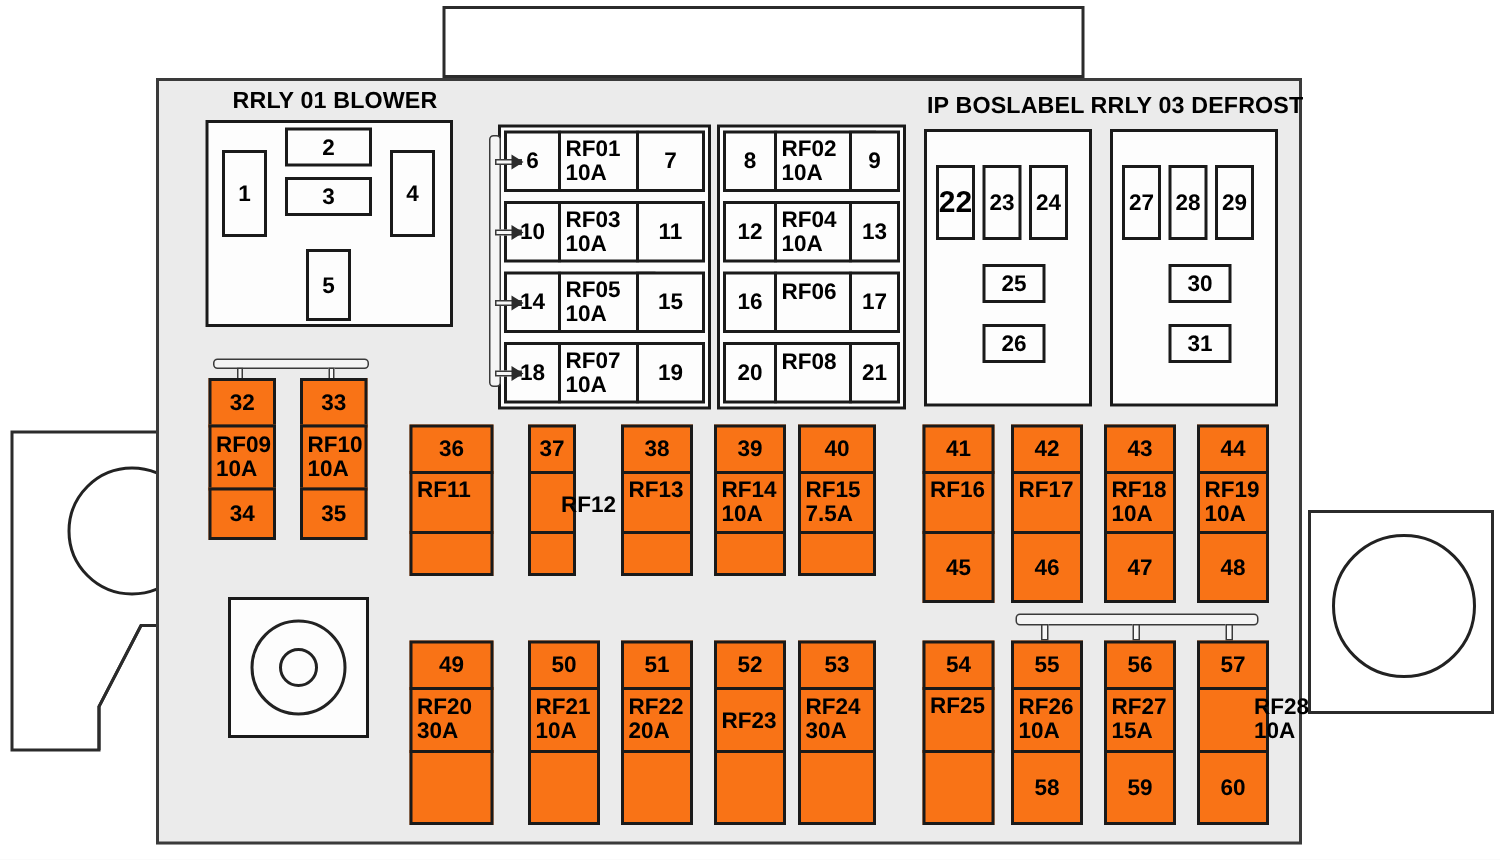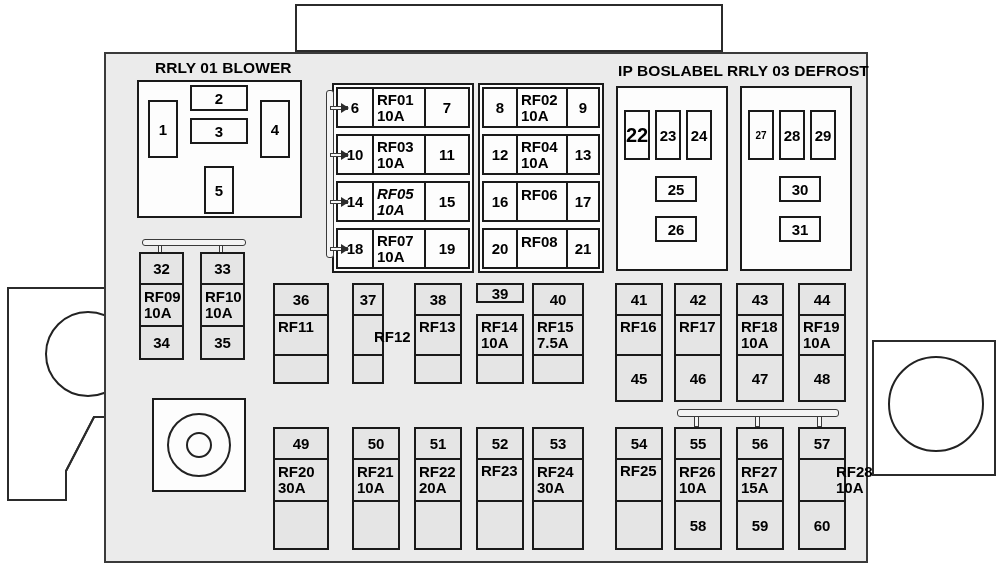--- a/index.html
+++ b/index.html
@@ -21,21 +21,21 @@
 
   
   .box{position:absolute;background:#fdfdfd;border:2px solid #1a1a1a;box-sizing:border-box;
        display:flex;align-items:center;justify-content:center;font-weight:bold;}
   .relay-area{position:absolute;background:#fdfdfd;border:2px solid #1a1a1a;box-sizing:border-box;}
   .sect-label{position:absolute;font-size:15.5px;font-weight:bold;letter-spacing:.1px;white-space:nowrap;}
 
   
   .fcol{position:absolute;box-sizing:border-box;}
   .fcell{position:absolute;left:0;right:0;border:2px solid #1a1a1a;box-sizing:border-box;
-         background:#e5e5e5;display:flex;flex-direction:column;align-items:center;justify-content:center;}
+         background:#f97316;display:flex;flex-direction:column;align-items:center;justify-content:center;}
   .fcell.num{font-weight:bold;font-size:15px;}
   .fcell.lab{align-items:flex-start;justify-content:center;padding-left:3px;font-size:15px;font-weight:bold;line-height:1.04;}
   .fcell.lab span{display:block;}
 
   
   .hrow{position:absolute;box-sizing:border-box;}
   .hcell{position:absolute;top:0;bottom:0;border:2px solid #1a1a1a;box-sizing:border-box;background:#fdfdfd;
          display:flex;flex-direction:column;align-items:center;justify-content:center;font-size:15px;font-weight:bold;}
   .hcell.lab{align-items:flex-start;padding-left:3px;line-height:1.04;}
 
@@ -102,21 +102,21 @@
       <span>RF03</span>
       <span>10A</span>
     </div>
     <div class="hcell num" style="left:88px;width:46px;">11</div>
   </div>
   <div class="stub-h" style="left:330px;top:153px;width:18px;height:4px;"></div>
   <div class="arrow" style="left:341px;top:150px;"></div>
 
   <div class="hrow" style="left:336px;top:181px;width:134px;height:41px;">
     <div class="hcell num" style="left:0;width:38px;">14</div>
-    <div class="hcell lab" style="left:36px;width:65px;font-style:italic;">
+    <div class="hcell lab" style="left:36px;width:65px;">
       <span>RF05</span>
       <span>10A</span>
     </div>
     <div class="hcell num" style="left:88px;width:46px;">15</div>
   </div>
   <div class="stub-h" style="left:330px;top:200px;width:18px;height:4px;"></div>
   <div class="arrow" style="left:341px;top:197px;"></div>
 
   <div class="hrow" style="left:336px;top:228px;width:134px;height:41px;">
     <div class="hcell num" style="left:0;width:38px;">18</div>
@@ -170,21 +170,21 @@
   <div class="sect-label" style="left:618px;top:62px;">IP BOSLABEL</div>
   <div class="relay-area" style="left:616px;top:86px;width:112px;height:185px;"></div>
   <div class="box" style="left:624px;top:110px;width:26px;height:50px;font-size:20px;">22</div>
   <div class="box" style="left:655px;top:110px;width:26px;height:50px;font-size:15px;">23</div>
   <div class="box" style="left:686px;top:110px;width:26px;height:50px;font-size:15px;">24</div>
   <div class="box" style="left:655px;top:176px;width:42px;height:26px;font-size:15px;">25</div>
   <div class="box" style="left:655px;top:216px;width:42px;height:26px;font-size:15px;">26</div>
 
   <div class="sect-label" style="left:727px;top:62px;">RRLY 03 DEFROST</div>
   <div class="relay-area" style="left:740px;top:86px;width:112px;height:185px;"></div>
-  <div class="box" style="left:748px;top:110px;width:26px;height:50px;font-size:10px;">27</div>
+  <div class="box" style="left:748px;top:110px;width:26px;height:50px;font-size:15px;">27</div>
   <div class="box" style="left:779px;top:110px;width:26px;height:50px;font-size:15px;">28</div>
   <div class="box" style="left:810px;top:110px;width:26px;height:50px;font-size:15px;">29</div>
   <div class="box" style="left:779px;top:176px;width:42px;height:26px;font-size:15px;">30</div>
   <div class="box" style="left:779px;top:216px;width:42px;height:26px;font-size:15px;">31</div>
 
   <div class="bus-h" style="left:142px;top:239px;width:104px;height:7px;"></div>
   <div class="stub-v" style="left:158px;top:245px;width:4px;height:9px;"></div>
   <div class="stub-v" style="left:219px;top:245px;width:4px;height:9px;"></div>
 
   <div class="fcol" style="left:139px;top:252px;width:45px;height:110px;">
@@ -227,21 +227,21 @@
   </div>
   <div class="fcol" style="left:414px;top:283px;width:48px;height:100px;">
     <div class="fcell num" style="top:0;height:33px;">38</div>
     <div class="fcell lab" style="top:31px;height:42px;justify-content:flex-start;padding-top:3px;">
       <span>RF13</span>
       <span></span>
     </div>
     <div class="fcell num" style="top:71px;height:30px;"></div>
   </div>
   <div class="fcol" style="left:476px;top:283px;width:48px;height:100px;">
-    <div class="fcell num" style="top:0;height:20px;">39</div>
+    <div class="fcell num" style="top:0;height:33px;">39</div>
     <div class="fcell lab" style="top:31px;height:42px;">
       <span>RF14</span>
       <span>10A</span>
     </div>
     <div class="fcell num" style="top:71px;height:30px;"></div>
   </div>
   <div class="fcol" style="left:532px;top:283px;width:52px;height:100px;">
     <div class="fcell num" style="top:0;height:33px;">40</div>
     <div class="fcell lab" style="top:31px;height:42px;">
       <span>RF15</span>
@@ -302,21 +302,21 @@
   <div class="fcol" style="left:414px;top:427px;width:48px;height:123px;">
     <div class="fcell num" style="top:0;height:33px;">51</div>
     <div class="fcell lab" style="top:31px;height:44px;">
       <span>RF22</span>
       <span>20A</span>
     </div>
     <div class="fcell num" style="top:73px;height:50px;"></div>
   </div>
   <div class="fcol" style="left:476px;top:427px;width:48px;height:123px;">
     <div class="fcell num" style="top:0;height:33px;">52</div>
-    <div class="fcell lab" style="top:31px;height:44px;justify-content:flex-start;padding-top:3px;">
+    <div class="fcell lab" style="top:31px;height:44px;justify-content:flex-start;padding-top:13px;">
       <span>RF23</span>
       <span></span>
     </div>
     <div class="fcell num" style="top:73px;height:50px;"></div>
   </div>
   <div class="fcol" style="left:532px;top:427px;width:52px;height:123px;">
     <div class="fcell num" style="top:0;height:33px;">53</div>
     <div class="fcell lab" style="top:31px;height:44px;">
       <span>RF24</span>
       <span>30A</span>

